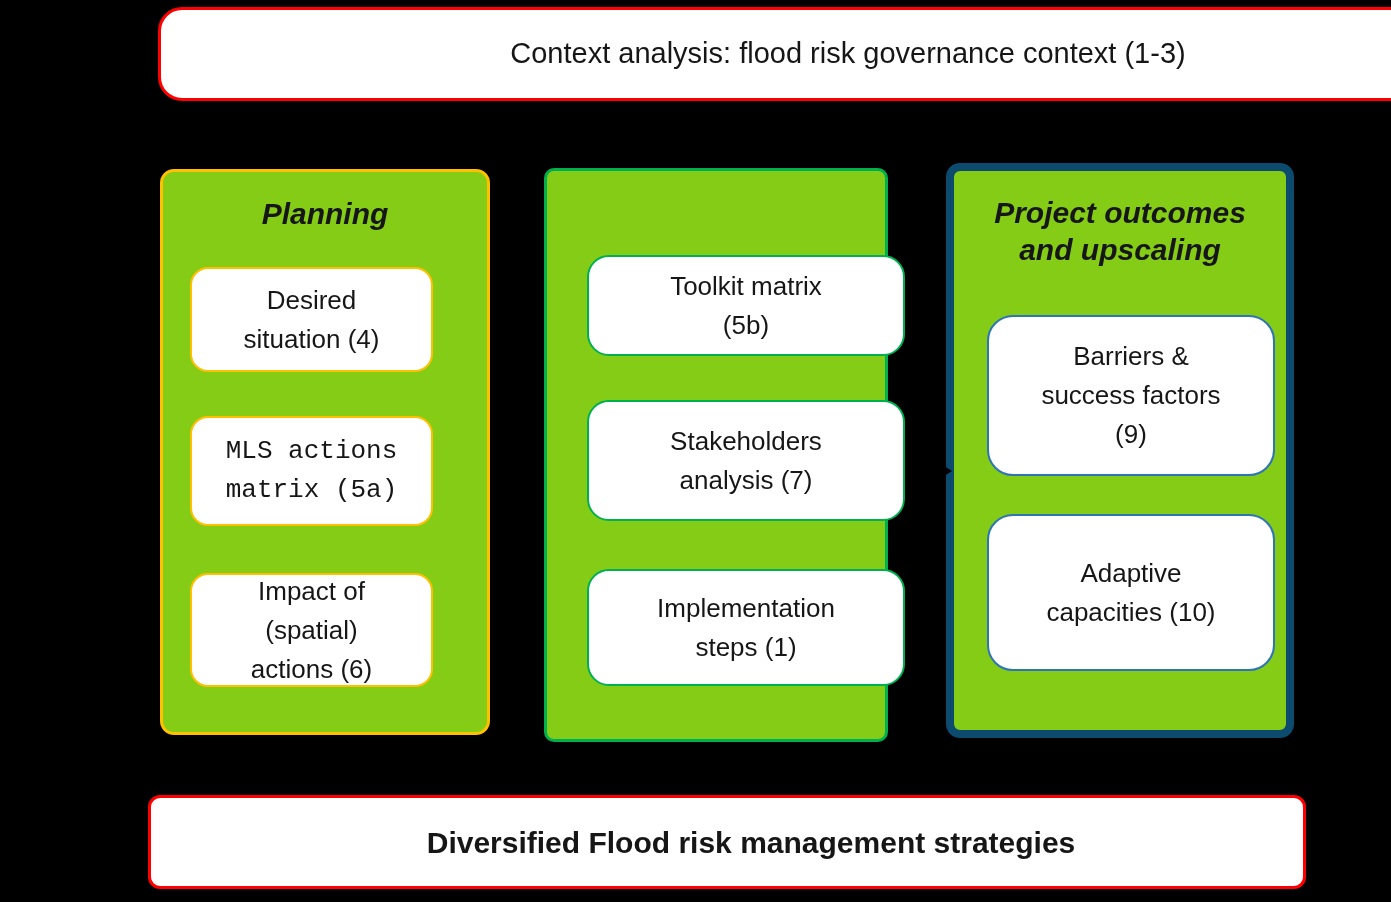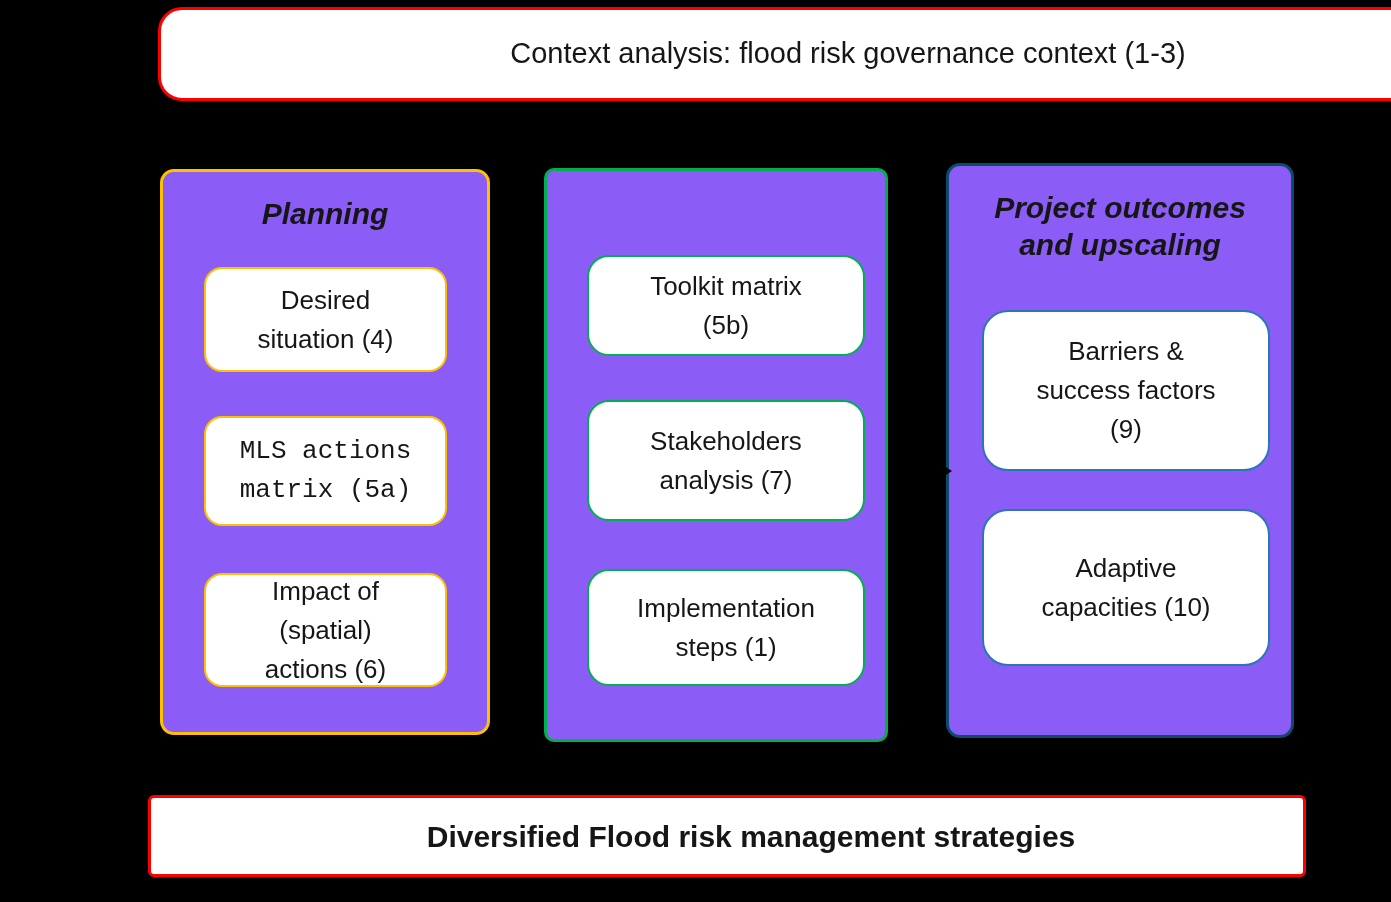--- a/index.html
+++ b/index.html
@@ -25,31 +25,31 @@
     justify-content: center;
     text-align: center;
   }
   .banner {
     border: 3px solid #FF0000;
     border-radius: 24px;
     font-size: 29px;
     line-height: 1.3;
   }
   .banner.top    { left: 158px; top: 7px;   width: 1380px; height: 94px; font-weight: 400; }
-  .banner.bottom { left: 148px; top: 795px; width: 1158px; height: 82px; font-weight: 700; font-size: 30px; border-radius: 6px; padding-left: 48px; }
+  .banner.bottom { left: 148px; top: 795px; width: 1158px; height: 94px; font-weight: 700; font-size: 30px; border-radius: 12px; padding-left: 48px; }
 
   .column {
     position: absolute;
-    background: #8b5cf6;
+    background: #84cc16;
     box-sizing: border-box;
     border-radius: 14px;
   }
   .column.yellow { left: 160px; top: 169px; width: 330px; height: 566px; border: 3px solid #FFC000; }
   .column.green  { left: 544px; top: 168px; width: 344px; height: 574px; border: 3px solid #00B050; border-radius: 10px; }
-  .column.blue   { left: 946px; top: 163px; width: 348px; height: 575px; border: 3px solid #0c4a6e; }
+  .column.blue   { left: 946px; top: 163px; width: 348px; height: 575px; border: 8px solid #0c4a6e; }
 
   .col-title {
     position: absolute;
     left: 0; right: 0;
     top: 24px;
     text-align: center;
     font-size: 30px;
     font-weight: 700;
     font-style: italic;
     line-height: 1.22;
@@ -60,22 +60,22 @@
     background: #fff;
     box-sizing: border-box;
     display: flex;
     align-items: center;
     justify-content: center;
     text-align: center;
     font-size: 26px;
     line-height: 1.5;
     white-space: pre-line;
   }
-  .node.yellow { border: 2.5px solid #FFC000; border-radius: 18px; left: 41px; width: 243px; }
-  .node.green  { border: 2.5px solid #00B050; border-radius: 22px; left: 40px; width: 278px; }
+  .node.yellow { border: 2.5px solid #FFC000; border-radius: 18px; left: 27px; width: 243px; }
+  .node.green  { border: 2.5px solid #00B050; border-radius: 22px; left: 40px; width: 318px; }
   .node.blue   { border: 2.5px solid #2E75B6; border-radius: 26px; left: 33px; width: 288px; }
 
   .n-y1 { top: 95px;  height: 105px; }
   .n-y2 { top: 244px; height: 110px; font-family: Liberation Mono, monospace; }
   .n-y3 { top: 401px; height: 114px; }
 
   .n-g1 { top: 84px;  height: 101px; }
   .n-g2 { top: 229px; height: 121px; }
   .n-g3 { top: 398px; height: 117px; }
 

